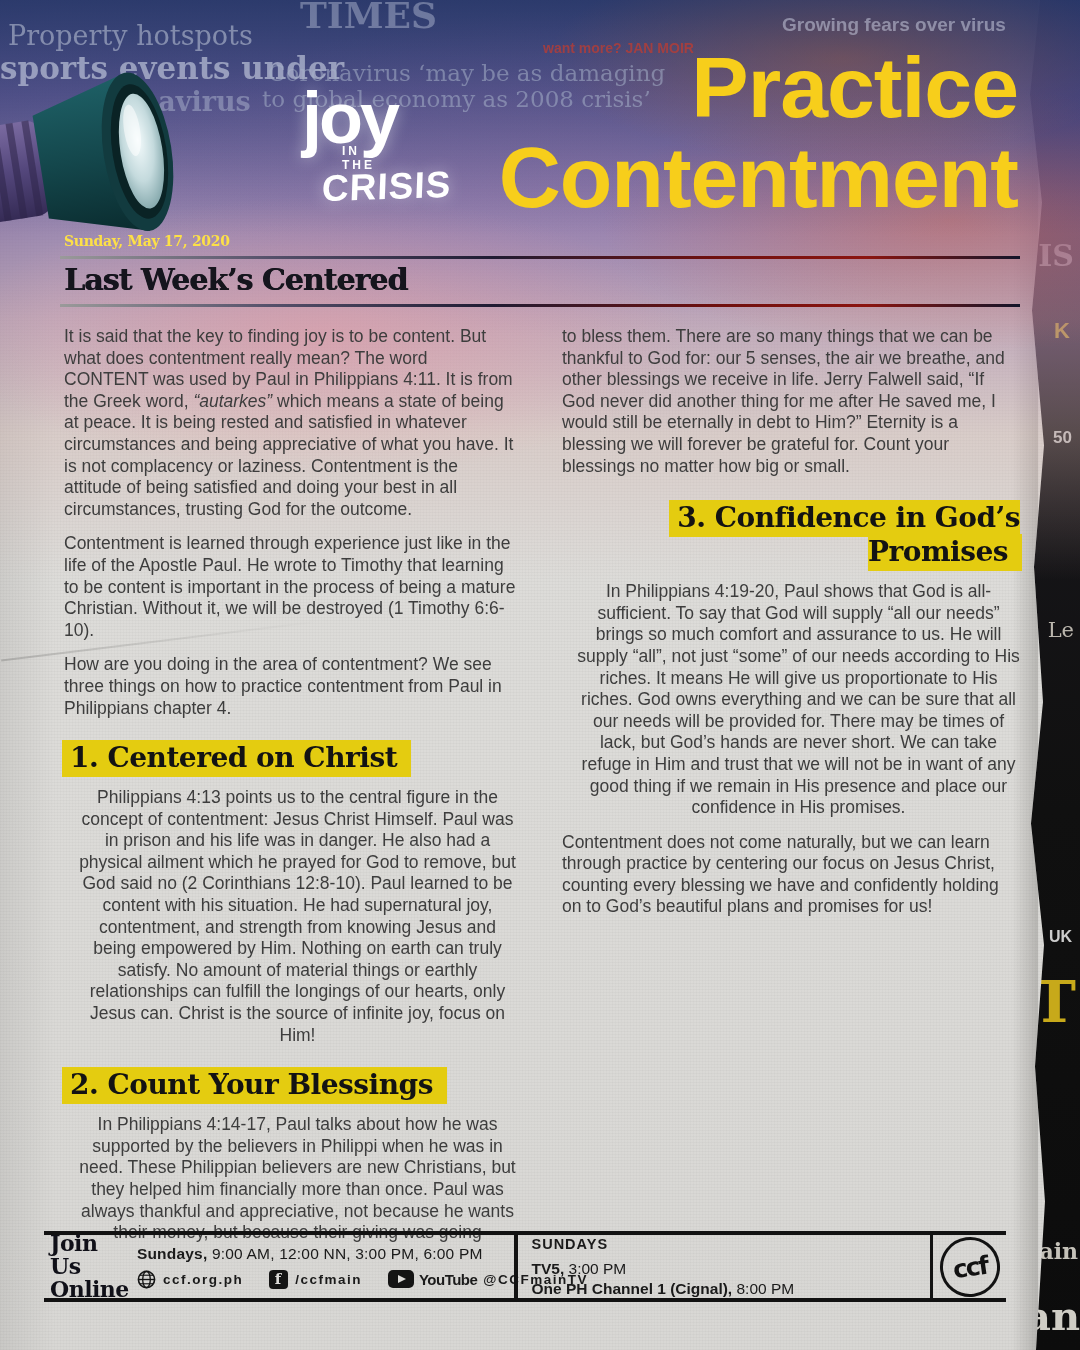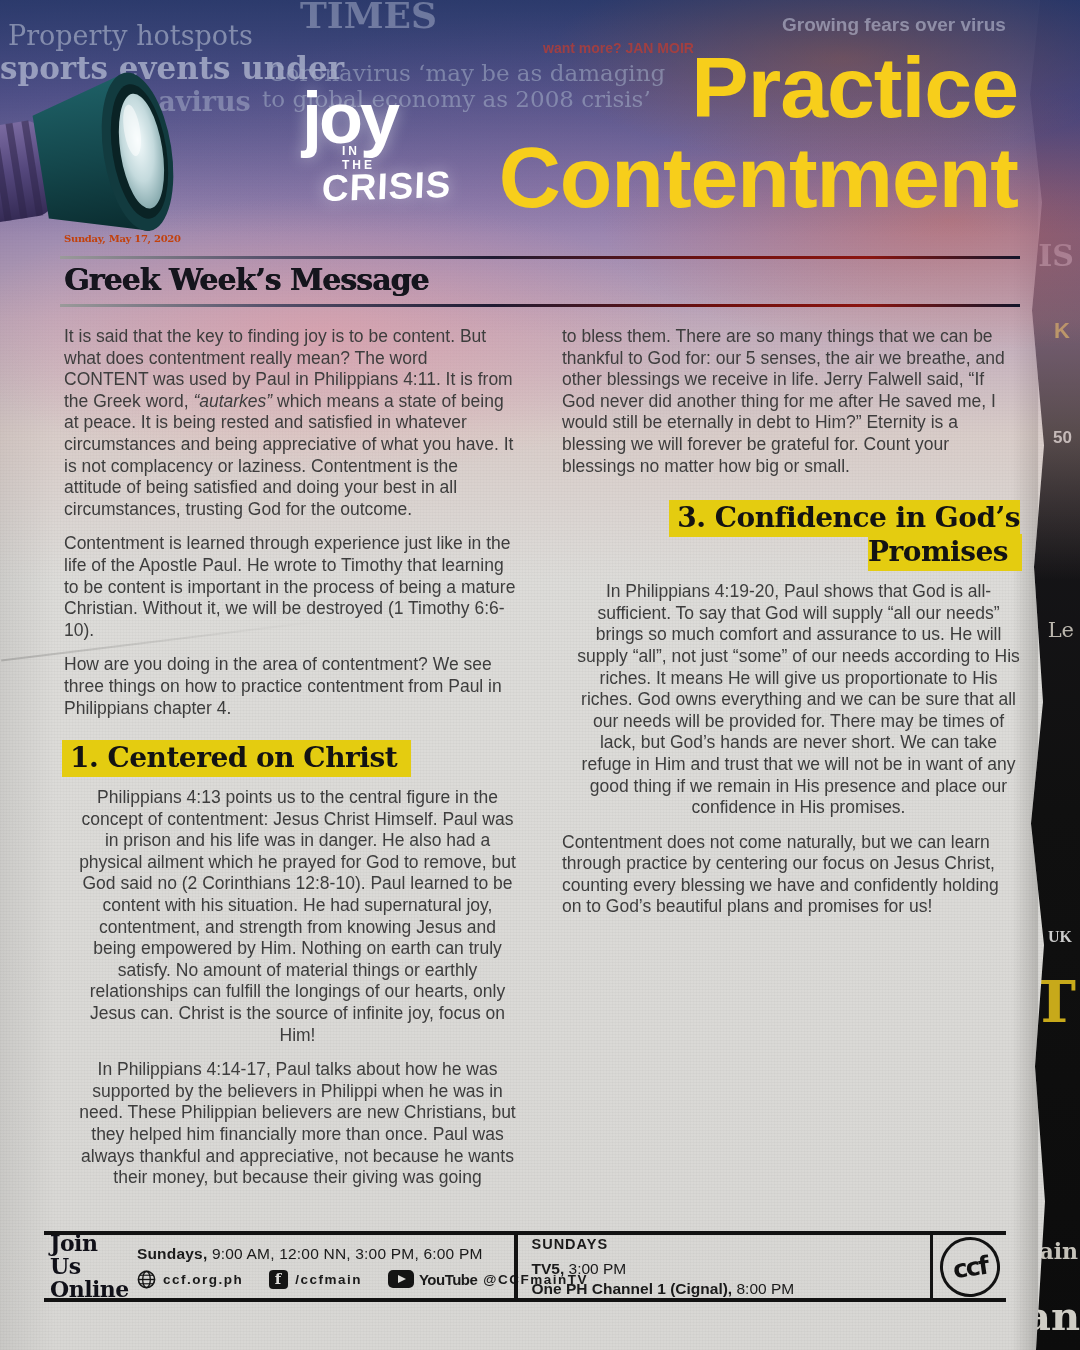--- a/index.html
+++ b/index.html
@@ -7,21 +7,21 @@
     background:#151413;font-family:"Liberation Sans",sans-serif;}
 
   
   .edge-strip{position:absolute;right:0;top:0;width:70px;height:100%;
     background:linear-gradient(180deg,#3c3f55 0%,#2a2530 18%,#17161a 32%,#101010 60%,#0c0c0c 100%);}
   .edge-strip span{position:absolute;display:block;opacity:.85;}
   .edge-strip span:nth-child(1){top:238px;right:6px;font-family:"DejaVu Serif",serif;font-weight:bold;font-size:30px;color:#cfd2d6;}
   .edge-strip span:nth-child(2){top:318px;right:10px;font-weight:bold;font-size:22px;color:#e8c51d;}
   .edge-strip span:nth-child(3){top:428px;right:8px;font-weight:bold;font-size:17px;color:#ddd;}
   .edge-strip span:nth-child(4){top:618px;right:6px;font-family:"DejaVu Serif",serif;font-size:21px;color:#d8d3c8;}
-  .edge-strip span:nth-child(5){top:928px;right:8px;font-weight:bold;font-size:16px;color:#eee;font-family:Liberation Serif, serif;}
+  .edge-strip span:nth-child(5){top:928px;right:8px;font-weight:bold;font-size:16px;color:#eee;}
   .edge-strip span:nth-child(6){top:968px;right:4px;font-family:"DejaVu Serif",serif;font-weight:bold;font-size:58px;color:#e8c51d;}
   .edge-strip span:nth-child(7){top:1238px;right:2px;font-family:"DejaVu Serif",serif;font-weight:bold;font-size:22px;color:#e6e2d8;}
   .edge-strip span:nth-child(8){top:1292px;right:0px;font-family:"DejaVu Serif",serif;font-weight:bold;font-size:40px;color:#f2efe6;}
 
   
   .paper{position:absolute;left:0;top:0;width:1046px;height:1350px;
     background:
       linear-gradient(90deg,rgba(0,0,0,.07),rgba(0,0,0,0) 55px),
       repeating-linear-gradient(0deg,rgba(120,120,118,.05) 0 1px,rgba(255,255,255,0) 1px 3px),
       repeating-linear-gradient(90deg,rgba(120,120,118,.04) 0 1px,rgba(255,255,255,0) 1px 3px),
@@ -65,21 +65,21 @@
   .logo .joy{font-size:72px;font-weight:bold;letter-spacing:-3px;line-height:60px;}
   .logo .inthe{position:absolute;left:40px;top:56px;font-size:12px;font-weight:bold;letter-spacing:3px;}
   .logo .crisis{position:absolute;left:20px;top:78px;font-size:37px;font-weight:bold;letter-spacing:1px;transform:rotate(-2deg) skewX(-4deg);}
 
   
   .title{position:absolute;right:62px;top:42px;text-align:right;
     color:#f7ce1b;font-weight:bold;font-size:86px;line-height:90px;letter-spacing:-1px;}
 
   
   .date{position:absolute;left:64px;top:233px;font-family:"DejaVu Serif",serif;
-    font-weight:bold;font-size:10px;letter-spacing:-0.3px;color:#c2410c;}
+    font-weight:bold;font-size:14px;letter-spacing:-0.3px;color:#fde047;}
   .rule{position:absolute;left:60px;width:960px;height:3px;
     background:linear-gradient(90deg,#9a9a9a 0%,#55506a 22%,#201c33 45%,#6e100e 68%,#8c1510 84%,#13152a 100%);}
   .rule1{top:256px;} .rule2{top:304px;}
   .blackletter{position:absolute;left:64px;top:262px;font-family:"DejaVu Serif",serif;
     font-weight:bold;font-size:30px;letter-spacing:-1px;color:#15151d;
     text-shadow:0.6px 0 0 #15151d;}
 
   
   .col{position:absolute;top:326px;color:#3d3d3d;font-size:17.5px;line-height:21.6px;}
   .col-left{left:64px;width:452px;}
@@ -198,29 +198,30 @@
     <div class="crisis">CRISIS</div>
   </div>
 
   <div class="title">
     <div>Practice</div>
     <div>Contentment</div>
   </div>
 
   <div class="date">Sunday, May 17, 2020</div>
   <div class="rule rule1"></div>
-  <div class="blackletter">Greek Week’s Message</div>
+  <div class="blackletter">Last Week’s Centered</div>
   <div class="rule rule2"></div>
 
   <div class="col col-left">
     <p><span>It is said that the key to finding joy is to be content. But what does contentment really mean? The word CONTENT was used by Paul in Philippians 4:11. It is from the Greek word, </span><em>“autarkes”</em><span> which means a state of being at peace. It is being rested and satisfied in whatever circumstances and being appreciative of what you have. It is not complacency or laziness. Contentment is the attitude of being satisfied and doing your best in all circumstances, trusting God for the outcome.</span></p>
     <p>Contentment is learned through experience just like in the life of the Apostle Paul. He wrote to Timothy that learning to be content is important in the process of being a mature Christian. Without it, we will be destroyed (1 Timothy 6:6-10).</p>
     <p>How are you doing in the area of contentment? We see three things on how to practice contentment from Paul in Philippians chapter 4.</p>
     <h2 class="sect"><span class="hl">1. Centered on Christ</span></h2>
     <p class="indent">Philippians 4:13 points us to the central figure in the concept of contentment: Jesus Christ Himself. Paul was in prison and his life was in danger. He also had a physical ailment which he prayed for God to remove, but God said no (2 Corinthians 12:8-10). Paul learned to be content with his situation. He had supernatural joy, contentment, and strength from knowing Jesus and being empowered by Him. Nothing on earth can truly satisfy. No amount of material things or earthly relationships can fulfill the longings of our hearts, only Jesus can. Christ is the source of infinite joy, focus on Him!</p>
+    <h2 class="sect"><span class="hl">2. Count Your Blessings</span></h2>
     <p class="indent">In Philippians 4:14-17, Paul talks about how he was supported by the believers in Philippi when he was in need. These Philippian believers are new Christians, but they helped him financially more than once. Paul was always thankful and appreciative, not because he wants their money, but because their giving was going</p>
   </div>
 
   <div class="col col-right">
     <p class="first">to bless them. There are so many things that we can be thankful to God for: our 5 senses, the air we breathe, and other blessings we receive in life. Jerry Falwell said, “If God never did another thing for me after He saved me, I would still be eternally in debt to Him?” Eternity is a blessing we will forever be grateful for. Count your blessings no matter how big or small.</p>
     <h2 class="sect"><span class="hl">3. Confidence in God’s Promises</span></h2>
     <p class="indent">In Philippians 4:19-20, Paul shows that God is all-sufficient. To say that God will supply “all our needs” brings so much comfort and assurance to us. He will supply “all”, not just “some” of our needs according to His riches. It means He will give us proportionate to His riches. God owns everything and we can be sure that all our needs will be provided for. There may be times of lack, but God’s hands are never short. We can take refuge in Him and trust that we will not be in want of any good thing if we remain in His presence and place our confidence in His promises.</p>
     <p class="closing">Contentment does not come naturally, but we can learn through practice by centering our focus on Jesus Christ, counting every blessing we have and confidently holding on to God’s beautiful plans and promises for us!</p>
   </div>
 

